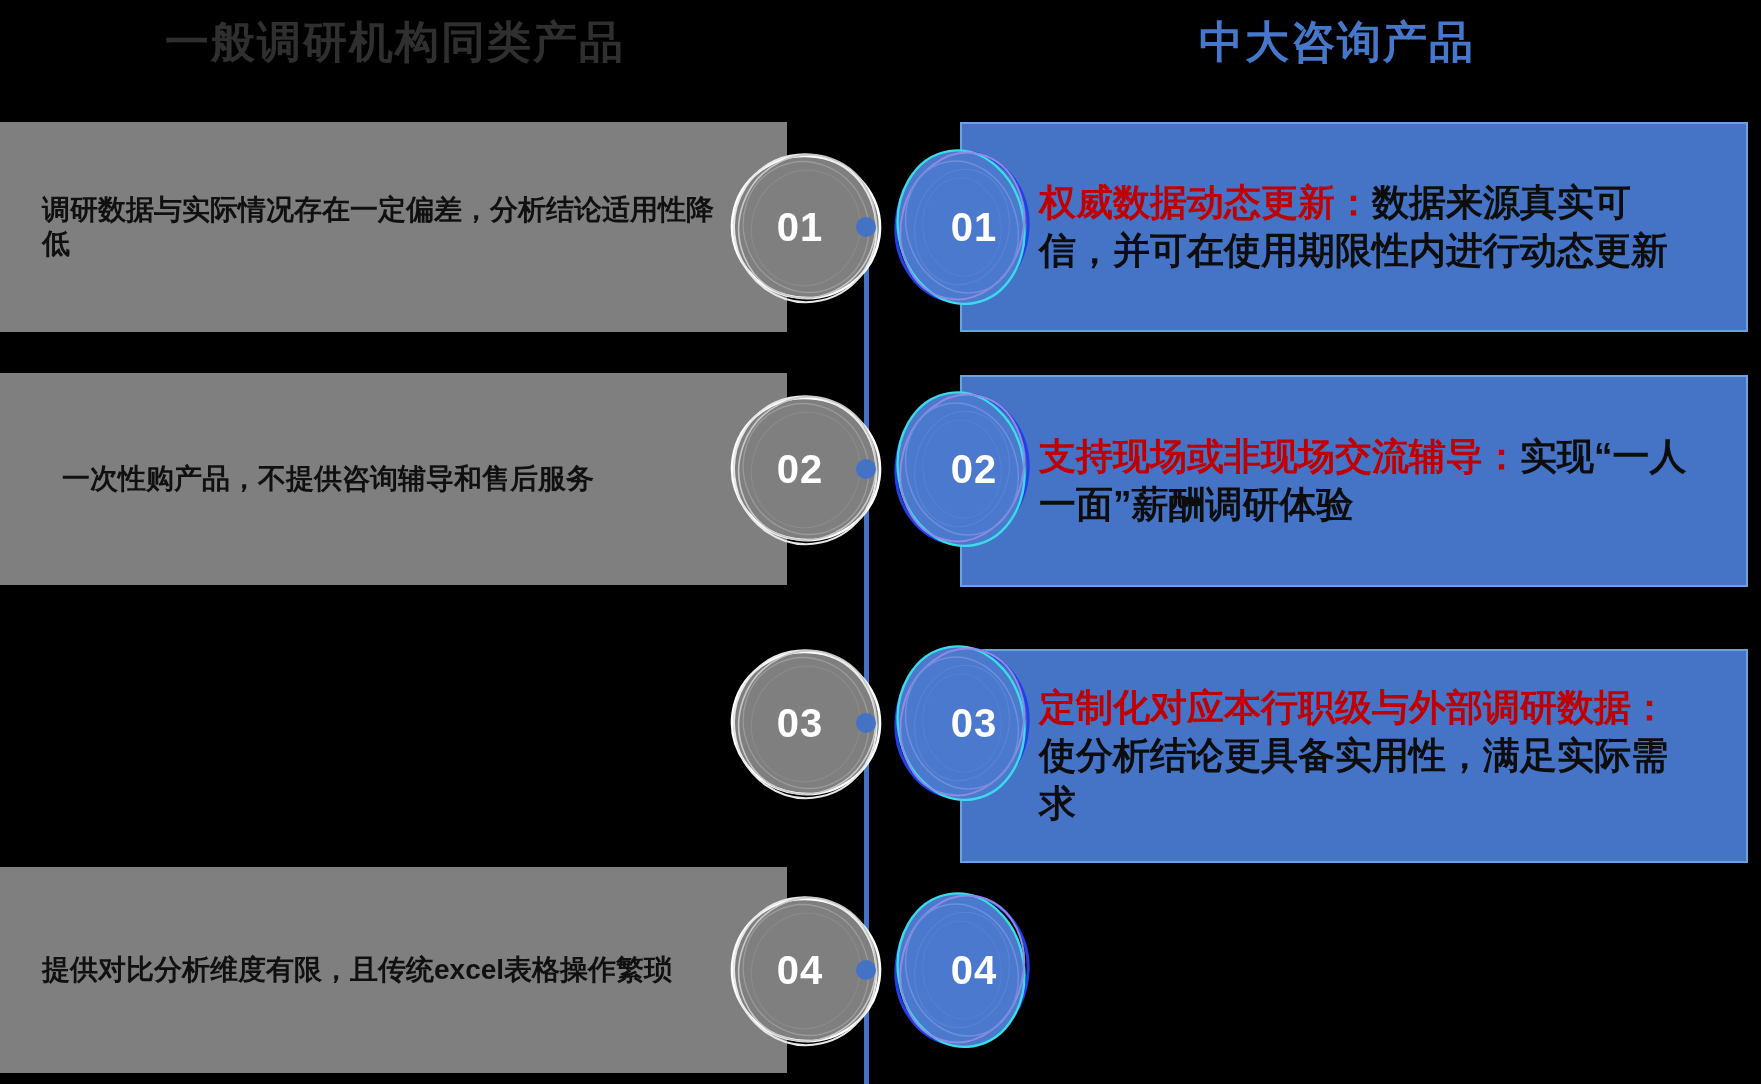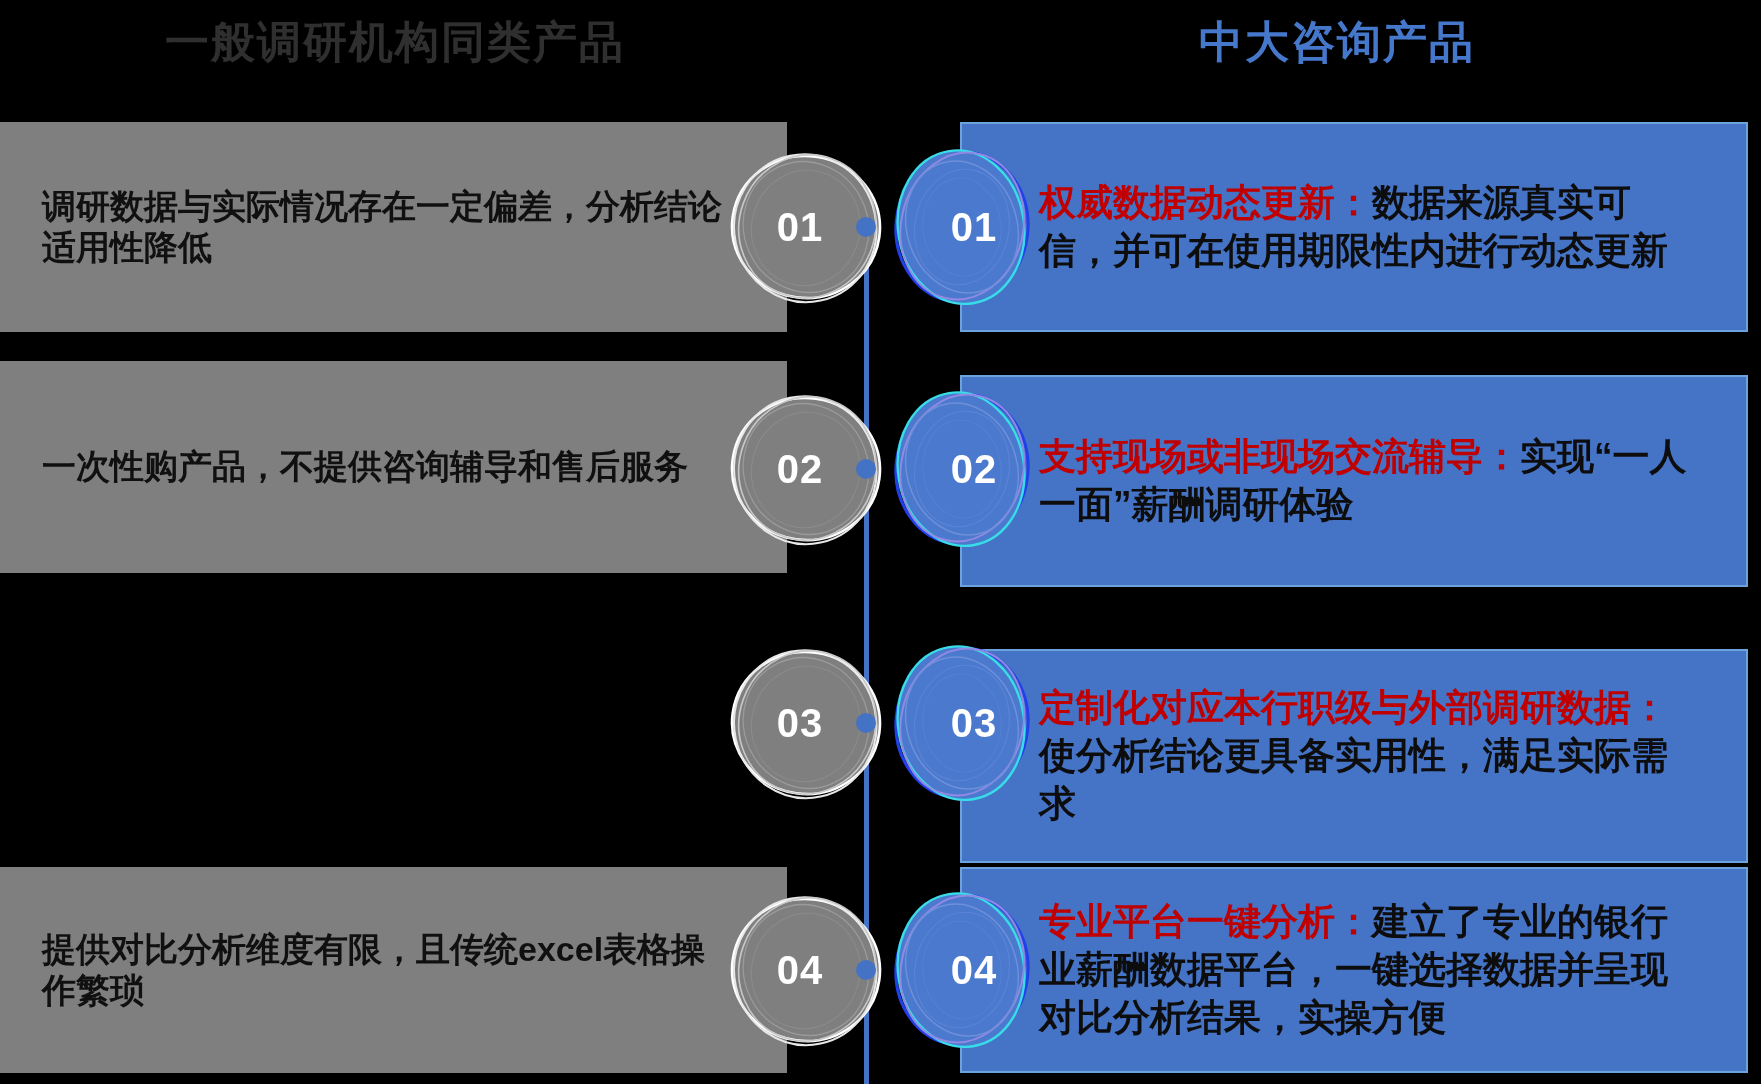--- a/index.html
+++ b/index.html
@@ -23,21 +23,21 @@
     position:relative;width:1761px;height:1084px;
     background:var(--bg);overflow:hidden;
   }
   .hdr{position:absolute;top:12px;height:60px;display:flex;align-items:center;justify-content:center;
        font-size:44px;font-weight:700;letter-spacing:2px;white-space:nowrap;}
   .hdr-left{left:0;width:790px;color:var(--hdr-left);}
   .hdr-right{left:1037px;width:600px;color:var(--hdr-right);}
 
   .gray-box{position:absolute;left:0;width:787px;background:var(--gray-box);
             display:flex;align-items:center;}
-  .gray-box p{padding:0 52px 0 42px;font-size:34px;font-weight:700;line-height:1.22;color:var(--left-text);}
+  .gray-box p{padding:0 52px 0 42px;font-size:28px;font-weight:700;line-height:1.22;color:var(--left-text);}
 
   .blue-box{position:absolute;left:960px;width:788px;background:var(--blue-box);
             border:2px solid var(--blue-border);display:flex;align-items:center;}
   .blue-box p{padding:0 46px 0 77px;font-size:37px;font-weight:700;line-height:1.30;color:var(--right-text);}
   .blue-box .hl{color:var(--red);}
 
   .vline{position:absolute;left:864px;top:227px;width:5px;height:857px;background:var(--line-blue);}
   .dot{position:absolute;left:856px;width:20px;height:20px;border-radius:50%;background:var(--line-blue);}
 
   .circle{position:absolute;width:160px;height:160px;}
@@ -81,21 +81,21 @@
       <ellipse cx="80" cy="80" rx="66" ry="75" fill="none" stroke="#2240E8" stroke-width="3" transform="rotate(6 80 80)"></ellipse>
       <ellipse cx="79" cy="80" rx="63" ry="77" fill="#4B79CE" stroke="#38DDE8" stroke-width="2.4" transform="rotate(-9 80 80)"></ellipse>
       <ellipse cx="80" cy="79" rx="61" ry="74" fill="none" stroke="#9289E3" stroke-width="2" transform="rotate(14 80 80)"></ellipse>
       <ellipse cx="80" cy="80" rx="55" ry="67" fill="none" stroke="#6E90D9" stroke-width="1.5" transform="rotate(-18 80 80)"></ellipse>
       <ellipse cx="80" cy="80" rx="47" ry="58" fill="none" stroke="#5A83D4" stroke-width="1.2" transform="rotate(10 80 80)"></ellipse>
       <ellipse cx="80" cy="80" rx="39" ry="49" fill="none" stroke="#5580D2" stroke-width="1" transform="rotate(-6 80 80)"></ellipse>
     </svg>
     <span class="num">01</span>
   </div>
 
-  <div class="gray-box" style="top:361px;height:212px;">
+  <div class="gray-box" style="top:373px;height:212px;padding-left:20px;">
     <p>一次性购产品，不提供咨询辅导和售后服务</p>
   </div>
   <div class="circle gray-circle" style="top:389px;">
     <svg width="160" height="160" viewBox="0 0 160 160">
       <ellipse cx="80" cy="80" rx="74" ry="71" fill="#7F7F7F" stroke="#FFFFFF" stroke-width="2.6" transform="rotate(8 80 80)"></ellipse>
       <ellipse cx="79" cy="81" rx="71" ry="74" fill="none" stroke="#E8E8E8" stroke-width="2" transform="rotate(-12 80 80)"></ellipse>
       <ellipse cx="81" cy="79" rx="68" ry="72" fill="none" stroke="#C8C8C8" stroke-width="1.6" transform="rotate(20 80 80)"></ellipse>
       <ellipse cx="80" cy="80" rx="62" ry="66" fill="none" stroke="#9A9A9A" stroke-width="1.3" transform="rotate(-25 80 80)"></ellipse>
       <ellipse cx="80" cy="81" rx="54" ry="58" fill="none" stroke="#8B8B8B" stroke-width="1" transform="rotate(15 80 80)"></ellipse>
     </svg>
@@ -150,23 +150,20 @@
     <svg width="160" height="160" viewBox="0 0 160 160">
       <ellipse cx="80" cy="80" rx="74" ry="71" fill="#7F7F7F" stroke="#FFFFFF" stroke-width="2.6" transform="rotate(8 80 80)"></ellipse>
       <ellipse cx="79" cy="81" rx="71" ry="74" fill="none" stroke="#E8E8E8" stroke-width="2" transform="rotate(-12 80 80)"></ellipse>
       <ellipse cx="81" cy="79" rx="68" ry="72" fill="none" stroke="#C8C8C8" stroke-width="1.6" transform="rotate(20 80 80)"></ellipse>
       <ellipse cx="80" cy="80" rx="62" ry="66" fill="none" stroke="#9A9A9A" stroke-width="1.3" transform="rotate(-25 80 80)"></ellipse>
       <ellipse cx="80" cy="81" rx="54" ry="58" fill="none" stroke="#8B8B8B" stroke-width="1" transform="rotate(15 80 80)"></ellipse>
     </svg>
     <span class="num">04</span>
   </div>
   <div class="dot" style="top:960px;"></div>
-  <div class="blue-box" style="top:867px;height:206px;">
-    <p><span class="hl">专业平台一键分析：</span><span>建立了专业的银行业薪酬数据平台，一键选择数据并呈现对比分析结果，实操方便</span></p>
-  </div>
   <div class="circle blue-circle" style="top:890px;">
     <svg width="160" height="160" viewBox="0 0 160 160">
       <ellipse cx="80" cy="80" rx="66" ry="75" fill="none" stroke="#2240E8" stroke-width="3" transform="rotate(6 80 80)"></ellipse>
       <ellipse cx="79" cy="80" rx="63" ry="77" fill="#4B79CE" stroke="#38DDE8" stroke-width="2.4" transform="rotate(-9 80 80)"></ellipse>
       <ellipse cx="80" cy="79" rx="61" ry="74" fill="none" stroke="#9289E3" stroke-width="2" transform="rotate(14 80 80)"></ellipse>
       <ellipse cx="80" cy="80" rx="55" ry="67" fill="none" stroke="#6E90D9" stroke-width="1.5" transform="rotate(-18 80 80)"></ellipse>
       <ellipse cx="80" cy="80" rx="47" ry="58" fill="none" stroke="#5A83D4" stroke-width="1.2" transform="rotate(10 80 80)"></ellipse>
       <ellipse cx="80" cy="80" rx="39" ry="49" fill="none" stroke="#5580D2" stroke-width="1" transform="rotate(-6 80 80)"></ellipse>
     </svg>
     <span class="num">04</span>

